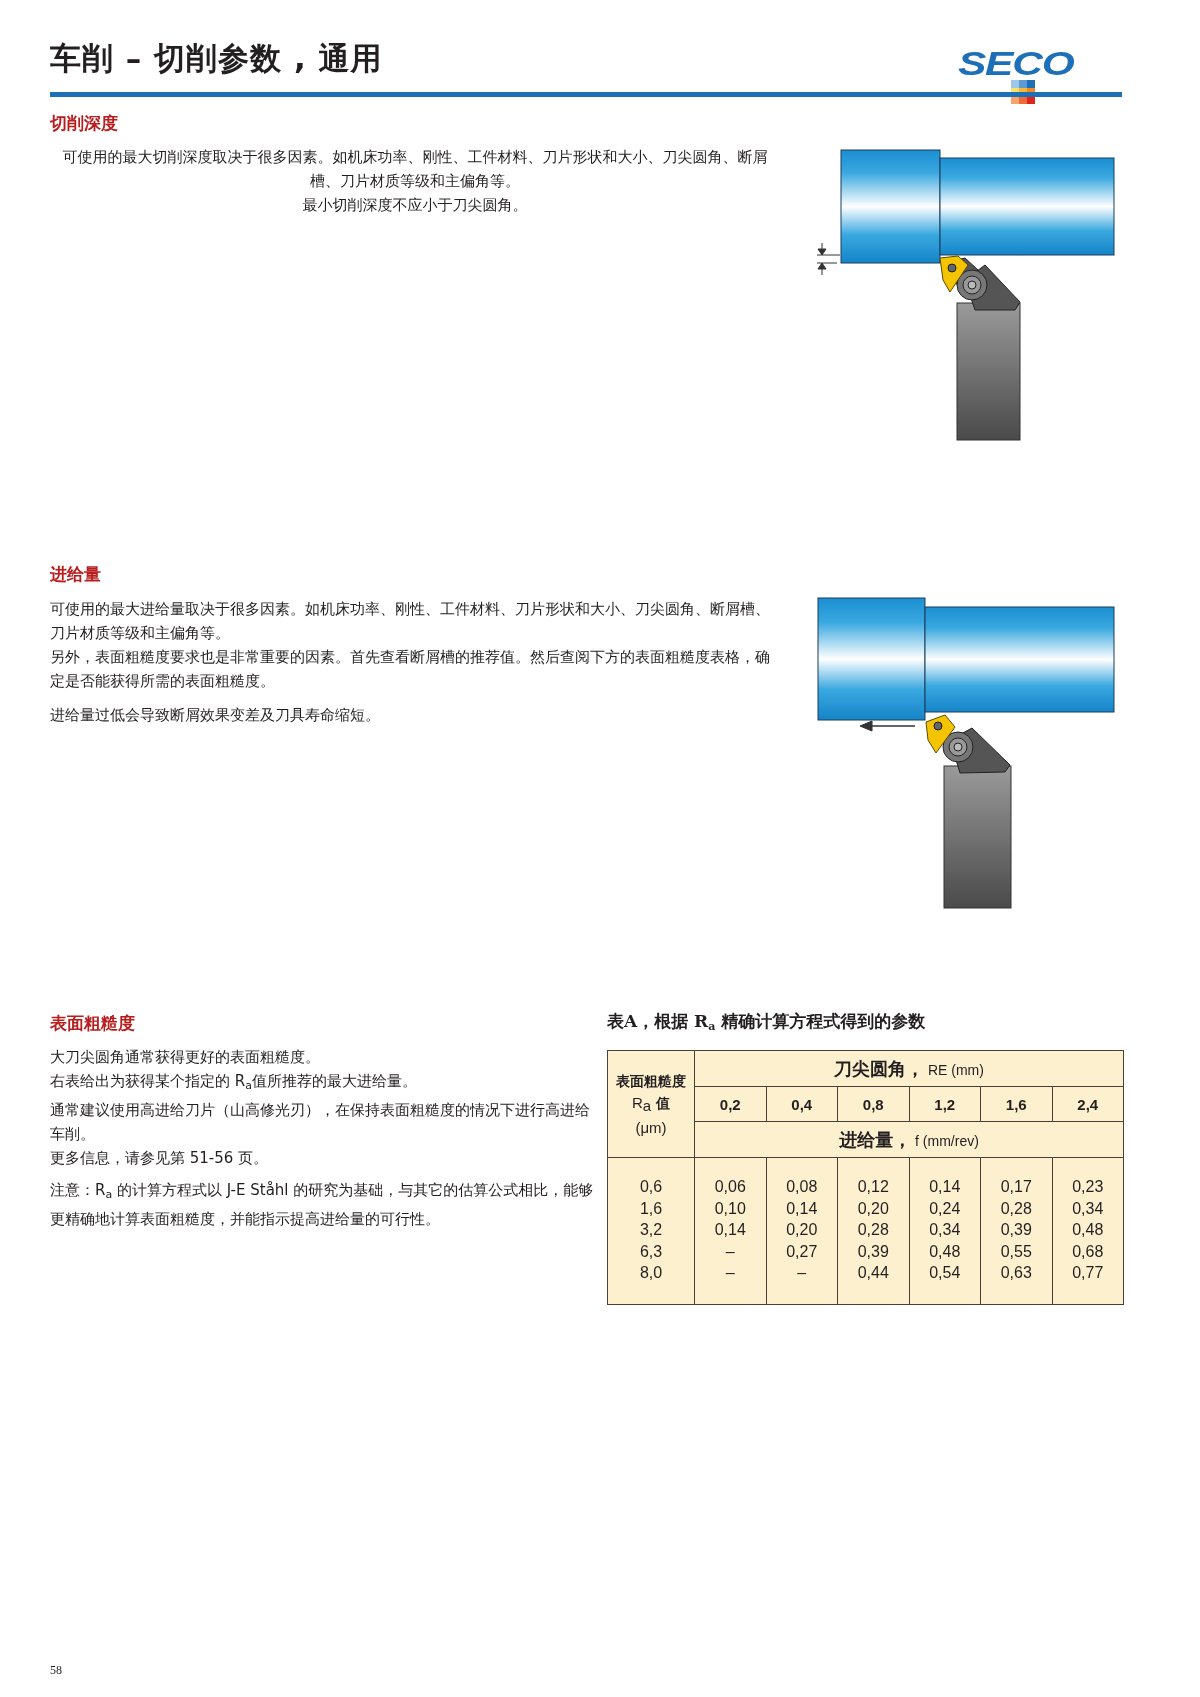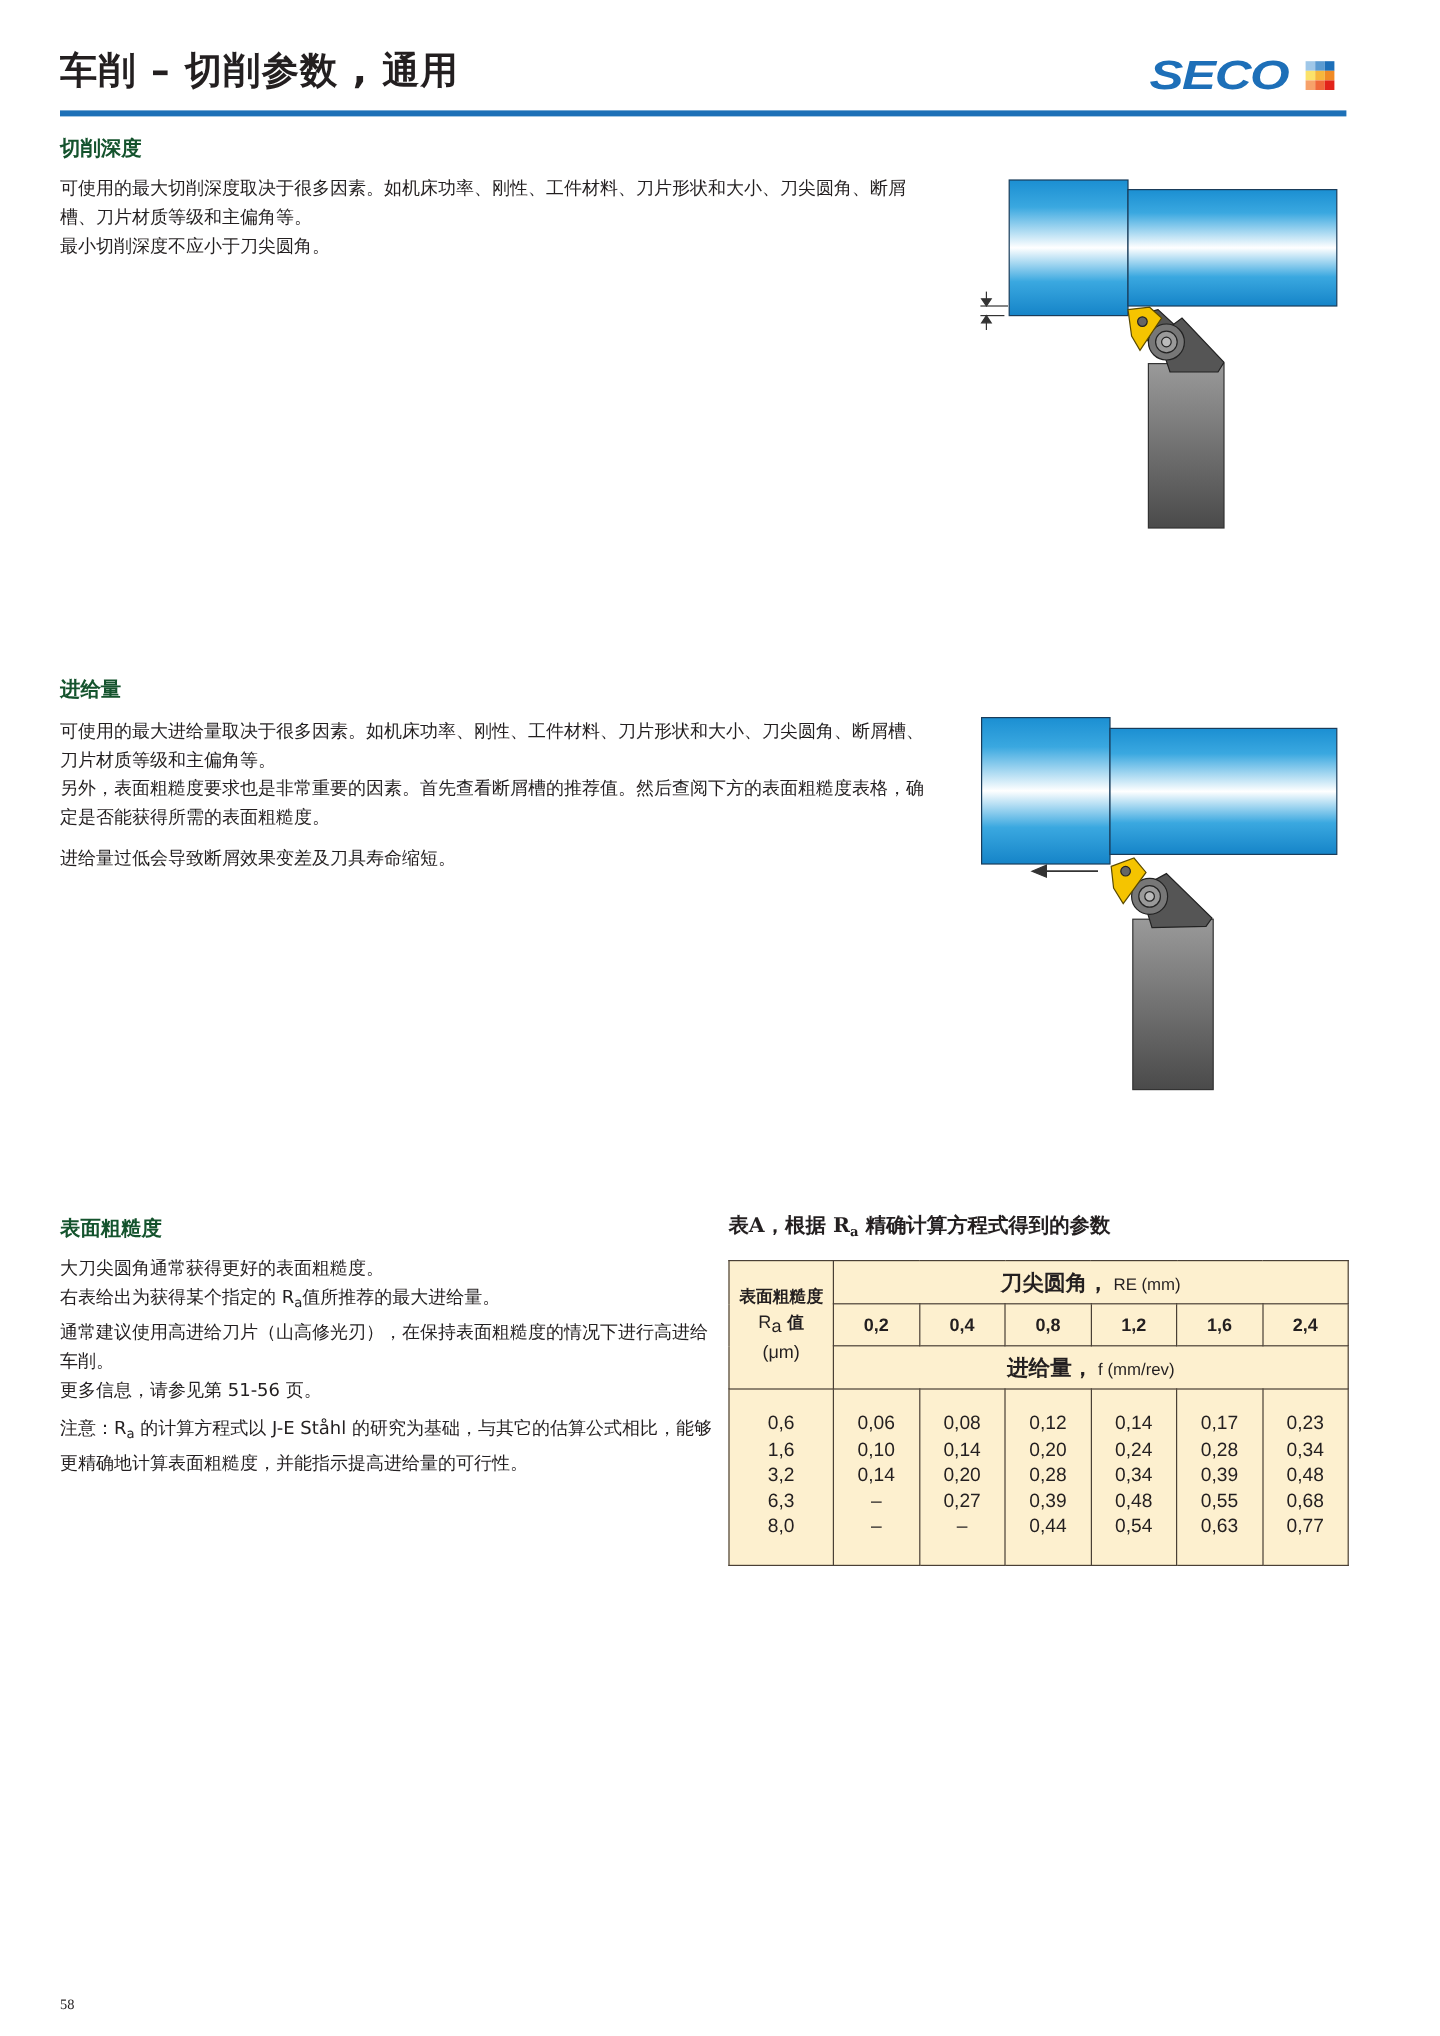--- a/index.html
+++ b/index.html
@@ -4,29 +4,29 @@
 <style>
   html, body { margin: 0; padding: 0; background: #ffffff; }
   body { width: 1200px; height: 1697px; position: relative; overflow: hidden;
          font-family: "DejaVu Serif", "Liberation Serif", serif; color: #231f20; }
   .abs { position: absolute; }
 
   
   .page-title { left: 50px; top: 38px; font-size: 31px; font-weight: bold; letter-spacing: 1px;
                 font-family: "DejaVu Sans", "Liberation Sans", sans-serif; color: #231f20; }
   .rule { left: 50px; top: 92px; width: 1072px; height: 5px; background: #1d70b7; }
-  .logo { left: 958px; top: 46px; height: 34px; display: flex; align-items: center; }
+  .logo { left: 958px; top: 46px; height: 34px; display: flex; align-items: center; flex-direction: column; }
   .logo-text { font-family: "Liberation Sans", sans-serif; font-weight: 900; font-size: 34px;
                color: #1d6fb8; letter-spacing: -1px; transform: scaleX(1.25); transform-origin: left center;
                font-style: italic; line-height: 34px; display: inline-block; width: 128px; }
   .logo-mark { display: grid; grid-template-columns: 8px 8px 8px; grid-template-rows: 8px 8px 8px; gap: 0; margin-left: 2px; }
   .logo-mark span { display: block; }
 
   
-  .h2 { font-size: 17px; font-weight: bold; color: #14532d; }
+  .h2 { font-size: 17px; font-weight: bold; color: #b91c1c; }
   .para { font-size: 15px; line-height: 24px; color: #231f20; width: 730px; }
   .para p { margin: 0 0 10px 0; }
   .para p.tight { margin: 0; }
 
   
   .tbl-title { left: 607px; top: 1010px; font-size: 17px; font-weight: bold; text-align: right; }
   table.ra { position: absolute; left: 607px; top: 1050px; width: 517px; border-collapse: collapse;
              background: #fdf0cf; font-family: "Liberation Sans", sans-serif; font-size: 15px; color: #231f20; }
   table.ra td { border: 1.5px solid #4a4036; text-align: center; padding: 0; }
   table.ra .hdr-ra { width: 86px; font-size: 14px; line-height: 22px; font-family: "DejaVu Serif", serif; font-weight: bold; }
@@ -54,21 +54,21 @@
       <span style="background:#f6b73c"></span>
       <span style="background:#f08a24"></span>
     <span style="background:#f7a26a"></span>
       <span style="background:#f0693a"></span>
       <span style="background:#e2231a"></span>
   </span>
 </div>
 <div class="abs rule"></div>
 
 <div class="abs h2" style="left:50px; top:112px;">切削深度</div>
-<div class="abs para" style="left:50px; top:145px;">
+<div class="abs para" style="left:50px; top:145px;text-align:center;">
   <p class="tight">可使用的最大切削深度取决于很多因素。如机床功率、刚性、工件材料、刀片形状和大小、刀尖圆角、断屑槽、刀片材质等级和主偏角等。</p>
   <p>最小切削深度不应小于刀尖圆角。</p>
 </div>
 
 <svg class="abs" style="left:800px; top:140px;" width="340" height="310" viewBox="0 0 340 310">
   <defs>
     <linearGradient id="cyl" x1="0" y1="0" x2="0" y2="1">
       <stop offset="0" stop-color="#1b8fd2"></stop>
       <stop offset="0.2" stop-color="#3aa8e0"></stop>
       <stop offset="0.5" stop-color="#ffffff"></stop>

